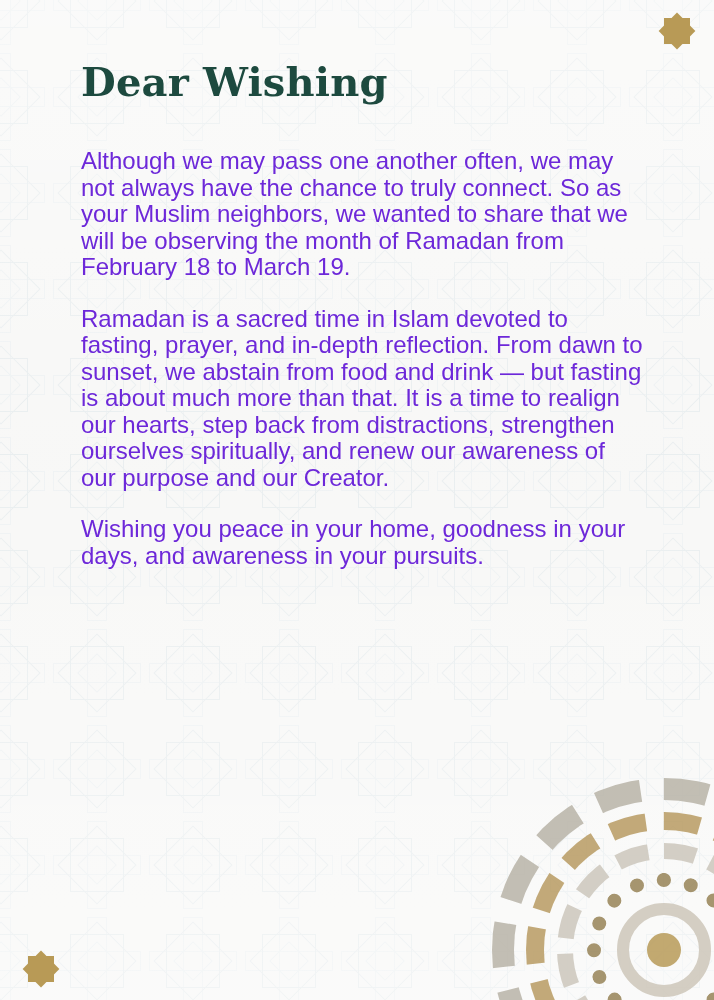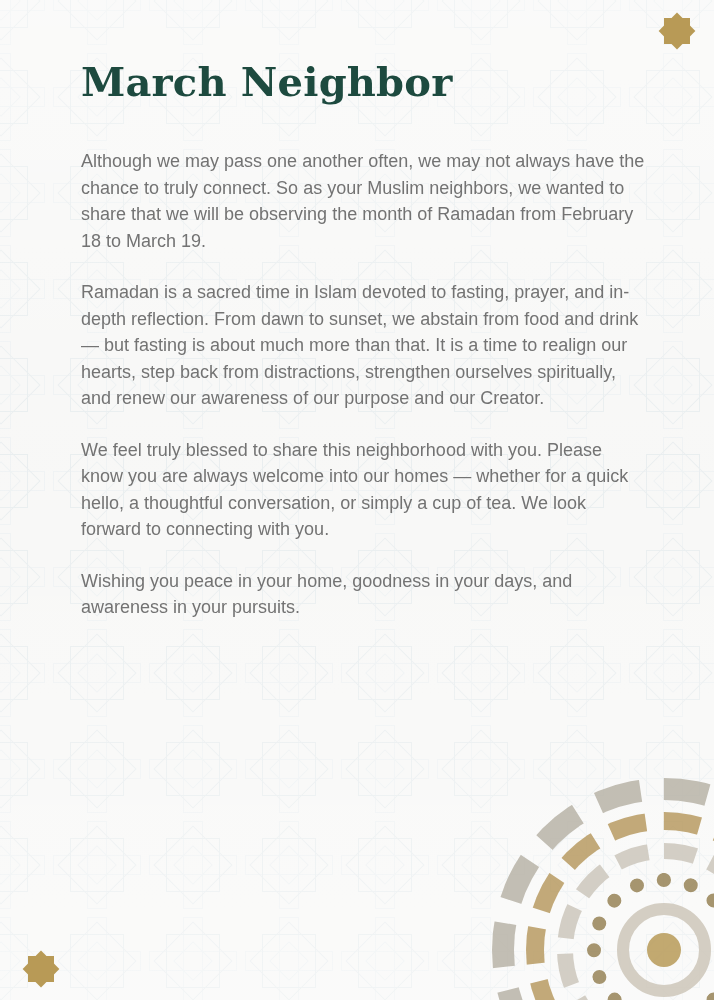--- a/index.html
+++ b/index.html
@@ -202,22 +202,22 @@
     font-weight: 700;
     font-size: 40px;
     letter-spacing: 0.2px;
     color: #1d4a3f;
   }
   .body {
     position: absolute;
     left: 81px;
     top: 148px;
     width: 565px;
-    color: #737373;
-    font-size: 18px;
+    color: #6d28d9;
+    font-size: 24px;
     line-height: 26.5px;
   }
   .body p {
     margin: 0 0 25px 0;
   }
   .body p:last-child {
     margin-bottom: 0;
   }
 </style>
 </head>
@@ -788,22 +788,21 @@
   <div class="mandala">
     <div class="ring m-r1"></div>
     <div class="ring m-r2"></div>
     <div class="ring m-r3"></div>
     <div class="ring m-r4"></div>
     <div class="ring m-r5"></div>
     <div class="ring m-core"></div>
   </div>
 
   <div class="content">
-    <div class="title">March Neighbor</div>
+    <div class="title">Dear Wishing</div>
     <div class="body" id="body-text">
         <p>Although we may pass one another often, we may not always have the chance to truly connect. So as your Muslim neighbors, we wanted to share that we will be observing the month of Ramadan from February 18 to March 19.</p>
         <p>Ramadan is a sacred time in Islam devoted to fasting, prayer, and in-depth reflection. From dawn to sunset, we abstain from food and drink — but fasting is about much more than that. It is a time to realign our hearts, step back from distractions, strengthen ourselves spiritually, and renew our awareness of our purpose and our Creator.</p>
-        <p>We feel truly blessed to share this neighborhood with you. Please know you are always welcome into our homes — whether for a quick hello, a thoughtful conversation, or simply a cup of tea. We look forward to connecting with you.</p>
         <p>Wishing you peace in your home, goodness in your days, and awareness in your pursuits.</p>
       </div>
   </div>
 
 </div>
 
 </body></html>

